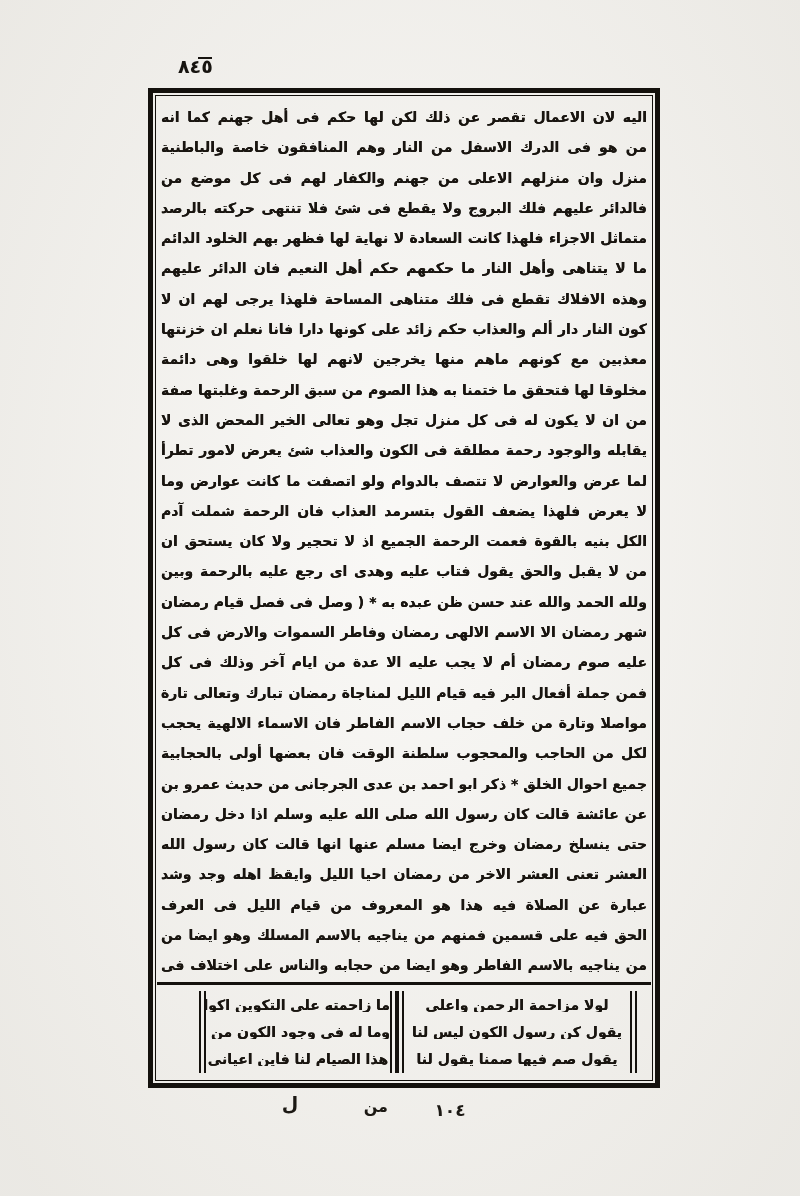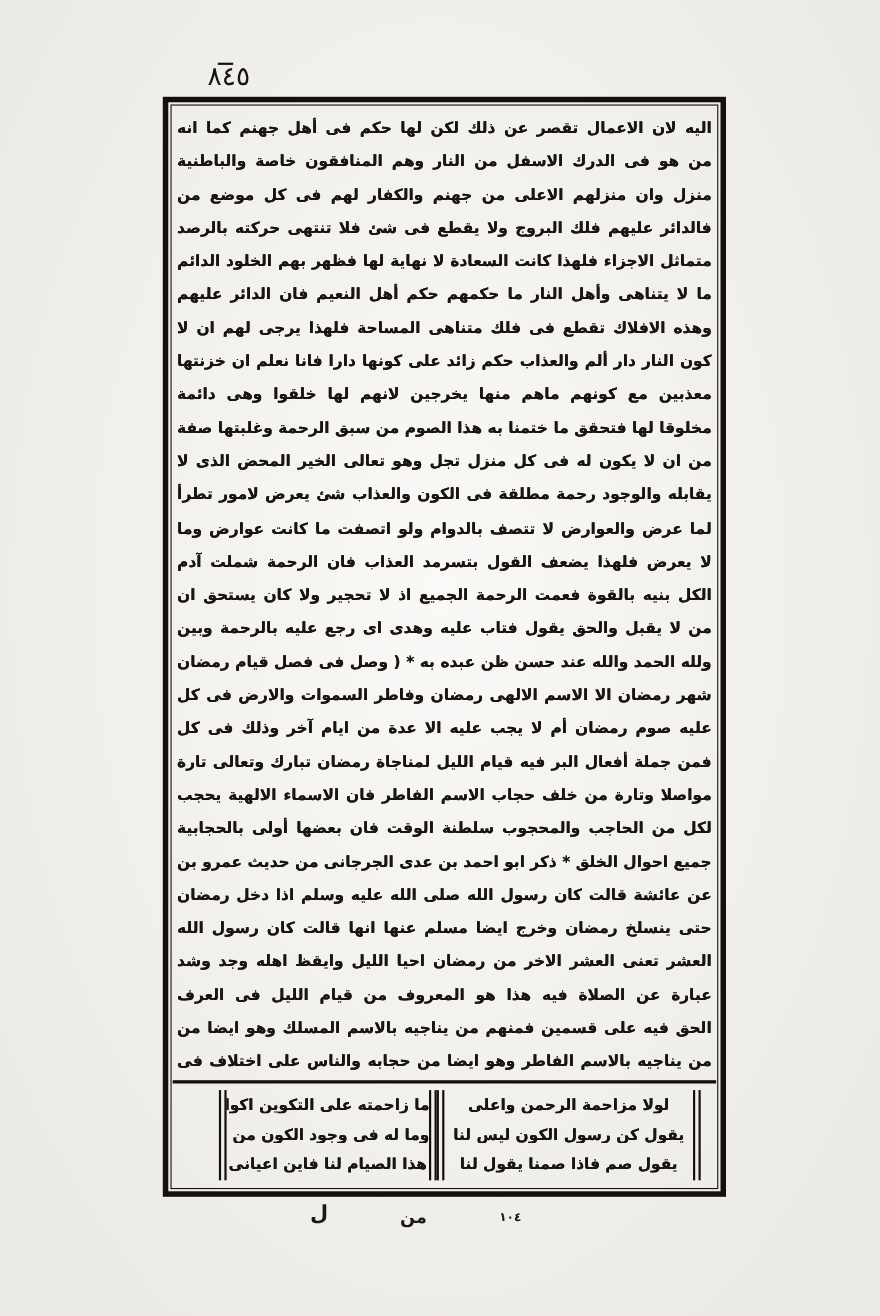--- a/index.html
+++ b/index.html
@@ -13,22 +13,22 @@
     width: 800px; height: 1196px;
     overflow: hidden;
     background:
       radial-gradient(ellipse at 50% 45%, rgba(255,255,255,0.55), rgba(0,0,0,0.035) 95%),
       #f3f1ec;
     color: #1a1712;
   }
   
   .page-number {
     position: absolute; left: 178px; top: 55px;
-    width: 60px; text-align: center;
-    font-size: 24px; font-weight: normal;
+    width: 60px; text-align: left;
+    font-size: 19px; font-weight: bold;
     letter-spacing: 1px;
     color: #171410;
   }
   .page-number-macron {
     position: absolute; left: 198px; top: 57px;
     width: 14px; height: 2px; background: #171410;
   }
   
   .frame {
     position: absolute; left: 148px; top: 88px;
@@ -84,21 +84,21 @@
     color: #191510;
     text-shadow: 0 0 0.5px #191510;
     white-space: nowrap; overflow: hidden;
   }
   
   .footer-mark {
     position: absolute;
     font-weight: bold; color: #1c1914;
     direction: rtl;
   }
-  .mark-number { left: 426px; top: 1100px; width: 48px; text-align: right; font-size: 11px; letter-spacing: 2px; }
+  .mark-number { left: 426px; top: 1100px; width: 48px; text-align: center; font-size: 17px; letter-spacing: 2px; }
   .mark-min    { left: 352px; top: 1097px; width: 36px; font-size: 16px; }
   .mark-lam    { left: 276px; top: 1092px; width: 28px; text-align: center; font-size: 19px; }
 </style>
 </head>
 <body>
 
 <div class="page">
 
   <div class="page-number">٨٤٥</div>
   <div class="page-number-macron"></div>
@@ -134,21 +134,21 @@
         <div class="text-line">العشر تعنى العشر الاخر من رمضان احيا الليل وايقظ اهله وجد وشد المئزر وقيام الليل</div>
         <div class="text-line">عبارة عن الصلاة فيه هذا هو المعروف من قيام الليل فى العرف الشرعى والناس فى مناجاة</div>
         <div class="text-line">الحق فيه على قسمين فمنهم من يناجيه بالاسم المسلك وهو ايضا من حجاب الاسم رمضان ومنهم</div>
         <div class="text-line">من يناجيه بالاسم الفاطر وهو ايضا من حجابه والناس على اختلاف فى احوالهم وفى ذلك اقول</div>
       </div>
 
     <div class="poem-section">
       <div class="poem-col poem-col-first">
           <div class="poem-line">لولا مزاحمة الرحمن واعلى</div>
           <div class="poem-line">يقول كن رسول الكون ليس لنا</div>
-          <div class="poem-line">يقول صم  فاذا صمنا يقول لنا</div>
+          <div class="poem-line">يقول صم  فيها صمنا يقول لنا</div>
         </div>
       <div class="poem-col poem-col-second">
           <div class="poem-line">ما زاحمته على التكوين اكوانى</div>
           <div class="poem-line">وما له فى وجود الكون من ثانى</div>
           <div class="poem-line">هذا الصيام لنا فأين اعيانى</div>
         </div>
     </div>
 
   </div>
 

